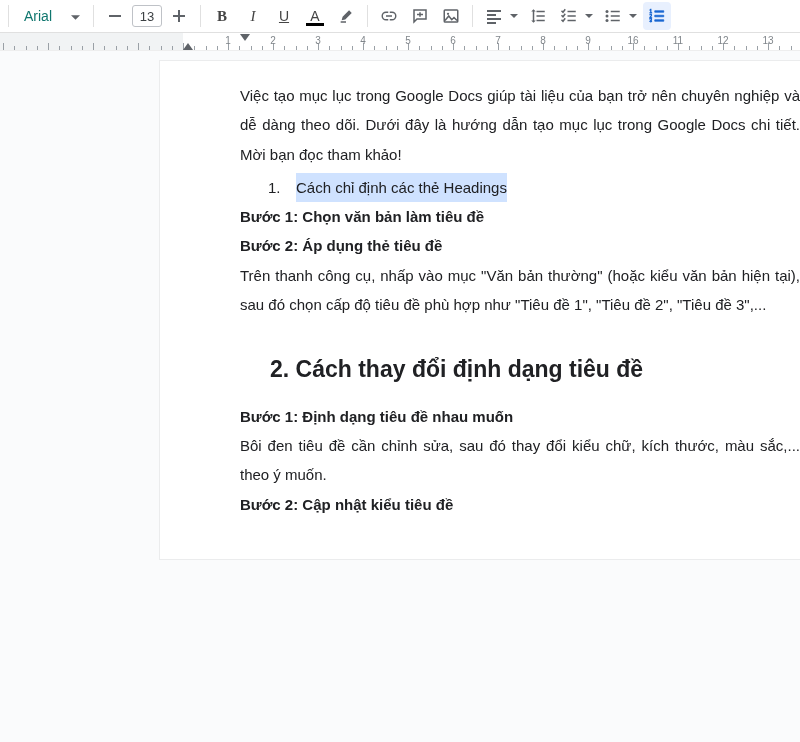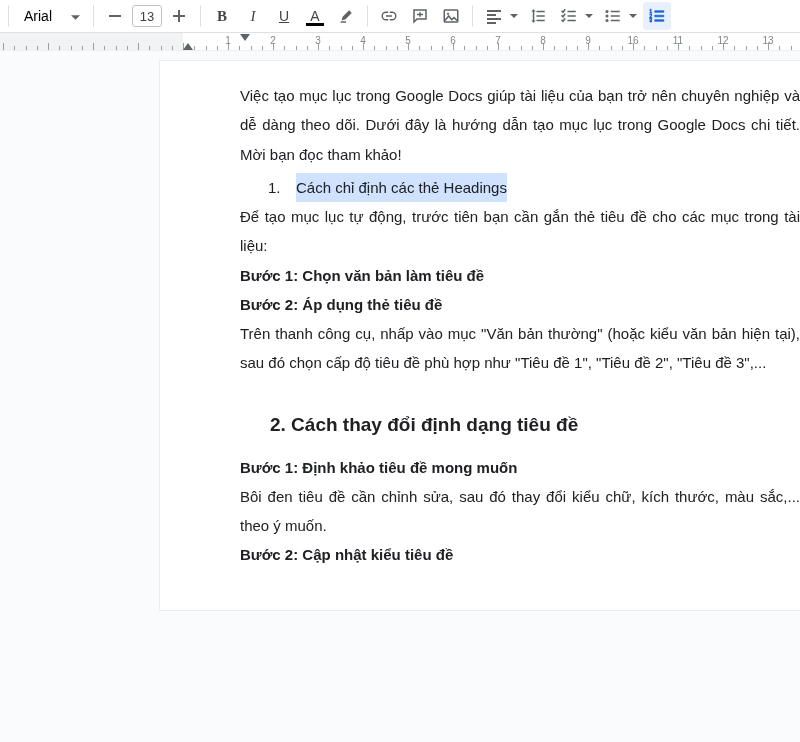--- a/index.html
+++ b/index.html
@@ -8,21 +8,21 @@
 
   
   .toolbar { display:flex; align-items:center; height:33px; padding:0 4px; border-bottom:1px solid #e0e0e0; gap:3px; user-select:none; }
   .tb-sep { width:1px; height:22px; background:#e0e0e0; margin:0 4px; }
   .style-dd {
     display:flex; align-items:center; height:26px; padding:0 8px 0 10px; border:2px solid #d93025; border-radius:14px;
     font-size:13px; color:#3c4043; cursor:pointer; position:relative;
   }
   .style-dd .chev { margin-left:6px; }
   .font-dd {
-    display:flex; align-items:center; height:26px; padding:0 6px 0 8px; font-size:14px; color:#000000;
+    display:flex; align-items:center; height:26px; padding:0 6px 0 8px; font-size:14px; color:#0f766e;
     border-radius:4px; cursor:pointer; min-width:70px; justify-content:space-between;
   }
   .tb-btn {
     width:28px; height:28px; display:flex; align-items:center; justify-content:center;
     border-radius:4px; cursor:pointer; color:#5f6368;
   }
   .tb-btn svg { display:block; }
   .fs-box {
     width:30px; height:22px; border:1px solid #bfc2c7; border-radius:3px; display:flex;
     align-items:center; justify-content:center; font-size:13px; color:#3c4043; background:#fff;
@@ -64,21 +64,21 @@
     position:absolute; left:160px; top:10px; width:800px; background:#fff;
     box-shadow: 0 0 0 1px rgba(0,0,0,0.06);
     padding: 20px 0 40px 80px;
   }
   .doc { width:560px; font-size:15px; line-height:1.95; color:#202124; text-align:justify; }
   .doc p { margin:0; }
   .ol-item { display:flex; gap:10px; padding-left:28px; margin-top:4px; }
   .ol-num { min-width:18px; }
   .hl { background:#cfe2ff; }
   .b { font-weight:700; }
-  .h2 { font-weight:700; font-size:19px; margin:28px 0 10px 30px; }
+  .h2 { font-weight:700; font-size:23px; margin:28px 0 10px 30px; }
 </style>
 </head>
 <body>
 
 <div class="toolbar">
 
   <div class="tb-sep"></div>
 
   <div class="font-dd">
     <span>Arial</span>
@@ -299,29 +299,28 @@
   <div class="page">
     <div class="doc">
 
       <p>Việc tạo mục lục trong Google Docs giúp tài liệu của bạn trở nên chuyên nghiệp và dễ dàng theo dõi. Dưới đây là hướng dẫn tạo mục lục trong Google Docs chi tiết. Mời bạn đọc tham khảo!</p>
 
       <div class="ol-item">
         <span class="ol-num">1.</span>
         <span class="hl">Cách chỉ định các thẻ Headings</span>
       </div>
 
-      <p>Để tạo mục lục tự động, trước tiên bạn cần gắn thẻ tiêu đề cho các mục trong tài liệu:</p>
 
       <p class="b">Bước 1: Chọn văn bản làm tiêu đề</p>
 
       <p class="b">Bước 2: Áp dụng thẻ tiêu đề</p>
       <p>Trên thanh công cụ, nhấp vào mục "Văn bản thường" (hoặc kiểu văn bản hiện tại), sau đó chọn cấp độ tiêu đề phù hợp như "Tiêu đề 1", "Tiêu đề 2", "Tiêu đề 3",...</p>
 
       <div class="h2">2. Cách thay đổi định dạng tiêu đề</div>
 
 
-      <p class="b">Bước 1: Định khảo tiêu đề mong muốn</p>
+      <p class="b">Bước 1: Định dạng tiêu đề nhau muốn</p>
       <p>Bôi đen tiêu đề cần chỉnh sửa, sau đó thay đổi kiểu chữ, kích thước, màu sắc,... theo ý muốn.</p>
 
       <p class="b">Bước 2: Cập nhật kiểu tiêu đề</p>
     </div>
   </div>
 </div>
 
 </body></html>

